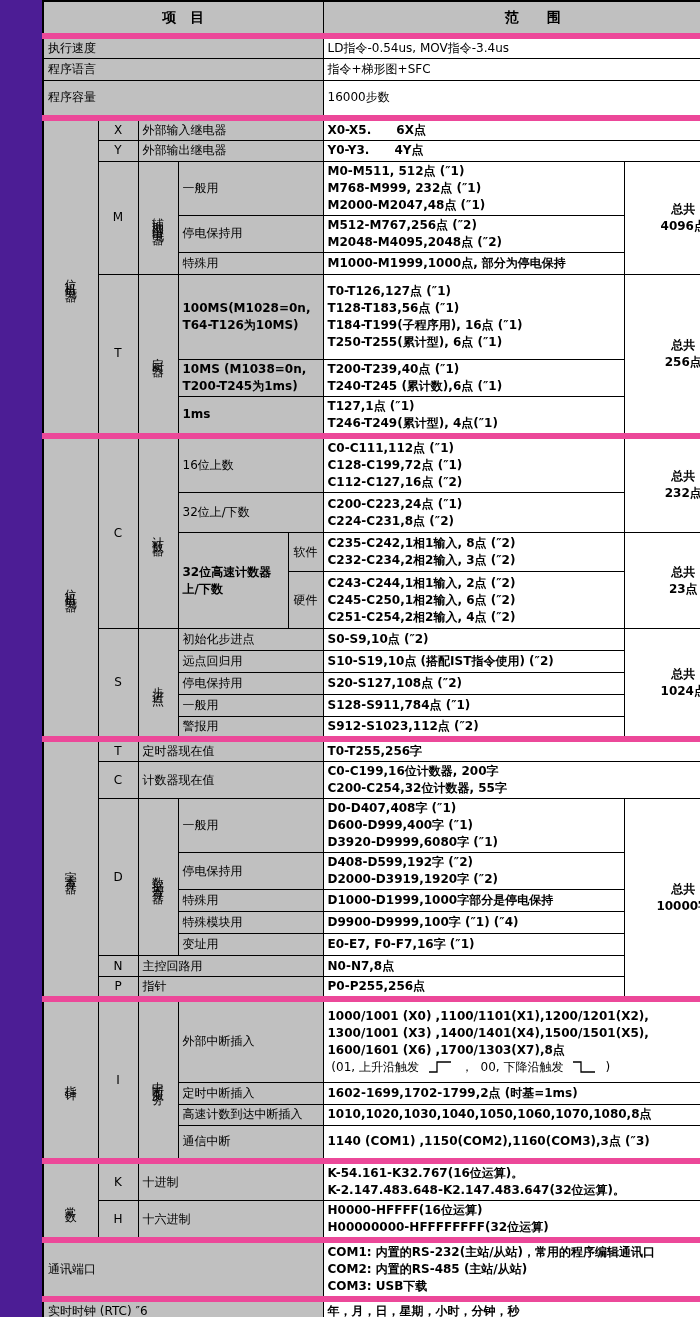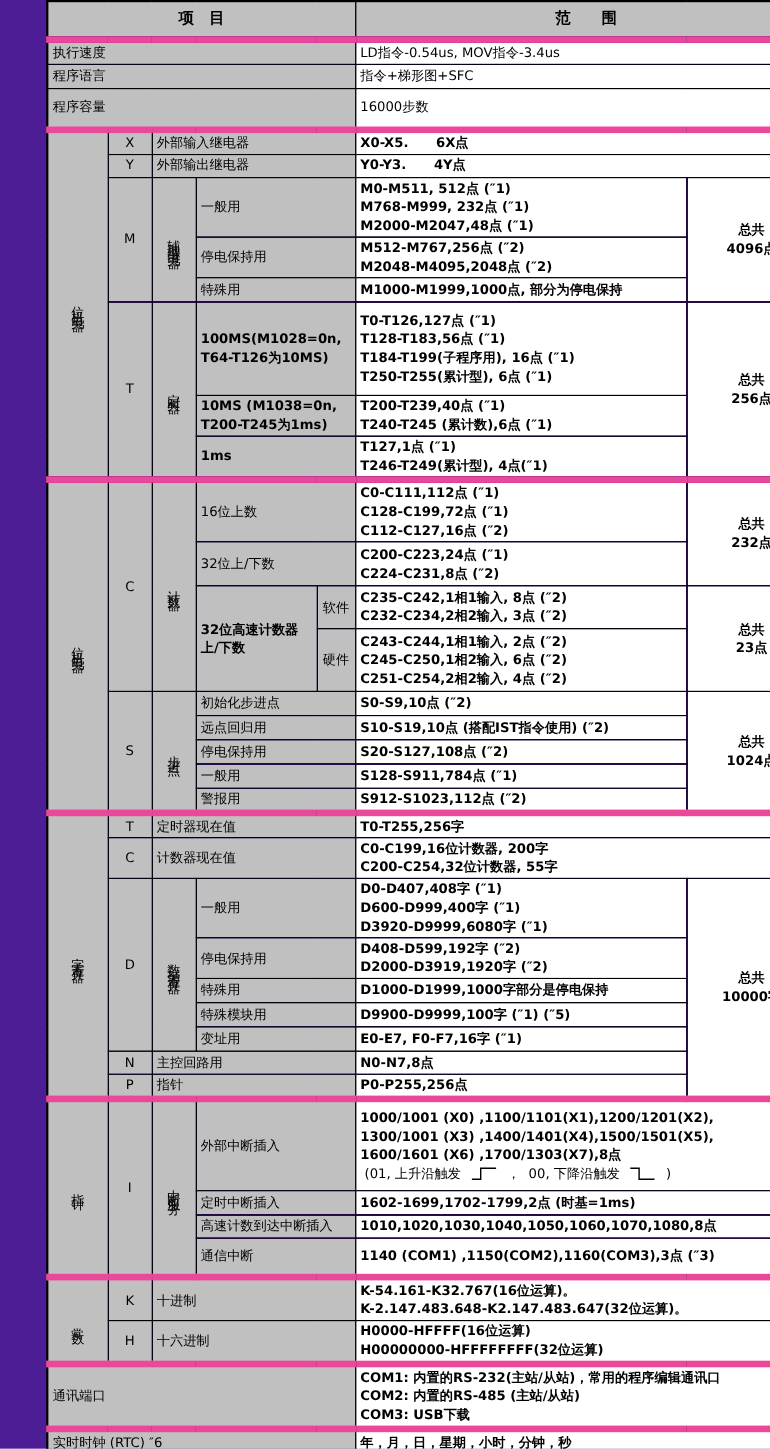--- a/index.html
+++ b/index.html
@@ -207,21 +207,21 @@
   <td class="g" colspan="2">停电保持用</td>
   <td class="w pre">D408-D599,192字 (″2)
 D2000-D3919,1920字 (″2)</td>
 </tr>
 <tr style="height:22px">
   <td class="g" colspan="2">特殊用</td>
   <td class="w pre">D1000-D1999,1000字部分是停电保持</td>
 </tr>
 <tr style="height:22px">
   <td class="g" colspan="2">特殊模块用</td>
-  <td class="w pre">D9900-D9999,100字 (″1) (″5)</td>
+  <td class="w pre">D9900-D9999,100字 (″1) (″4)</td>
 </tr>
 <tr style="height:22px">
   <td class="g" colspan="2">变址用</td>
   <td class="w pre">E0-E7, F0-F7,16字 (″1)</td>
 </tr>
 <tr style="height:21px">
   <td class="g c">N</td>
   <td class="g" colspan="3">主控回路用</td>
   <td class="w pre">N0-N7,8点</td>
 </tr>

